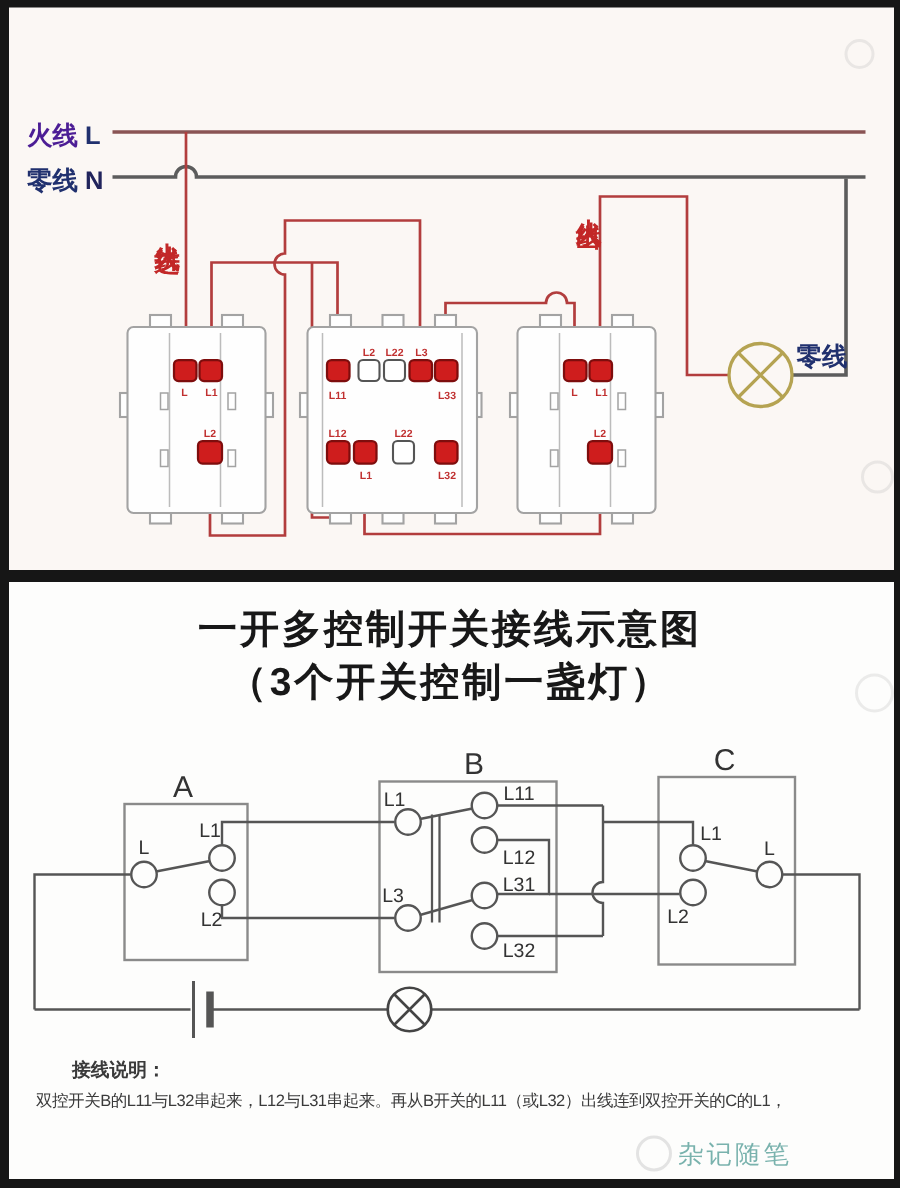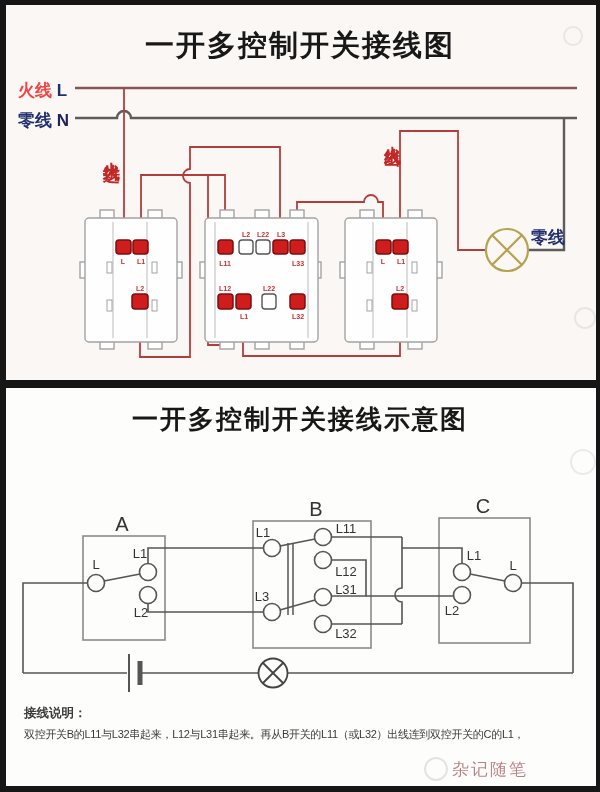--- a/index.html
+++ b/index.html
@@ -9,28 +9,28 @@
   .frame{background:#161616;}
   #bottom-bg{left:6px;top:388px;width:590px;height:398px;background:#fdfdfc;}
   #diagram-svg{left:0;top:0;width:600px;height:792px;}
   
   .t-title{width:600px;text-align:center;font-weight:bold;color:#181818;letter-spacing:2px;}
   #top-title{top:26px;font-size:29px;}
   #b-title1{top:402px;font-size:26px;text-align:center;}
   #b-title2{top:437px;font-size:26px;}
   #b-subtitle{top:487px;font-size:14px;font-weight:bold;letter-spacing:1px;}
   .rail-label{font-size:17px;font-weight:bold;white-space:nowrap;}
-  .red-txt{color:#ef4444;}
+  .red-txt{color:#4c1d95;}
   .navy-txt{color:#20306e;}
   .vert{writing-mode:vertical-rl;text-orientation:upright;font-size:17px;font-weight:bold;
         color:#c22727;letter-spacing:2px;line-height:20px;}
   #notes{left:24px;top:705px;width:562px;color:#3a3a3a;}
-  #notes .nh{font-size:12.5px;font-weight:bold;margin-bottom:3px;}
+  #notes .nh{font-size:12.5px;font-weight:bold;margin-bottom:3px;margin-left:24px;}
   #notes .nl{font-size:11px;line-height:18.5px;letter-spacing:-0.3px;white-space:nowrap;}
-  .wm{color:#7f1d1d;opacity:.55;font-size:17px;letter-spacing:2px;}
+  .wm{color:#0f766e;opacity:.55;font-size:17px;letter-spacing:2px;}
   .wm-circle{border:2px solid #aaa;border-radius:50%;opacity:.3;}
   
   svg text{font-family:"Liberation Sans",sans-serif;}
   .serif-lab{font-family:"Liberation Serif",serif;fill:#333;}
 </style>
 </head>
 <body>
 
 <div id="page">
 
@@ -218,37 +218,37 @@
       </g>
     </g>
 
     <g stroke="#9a9a9a" fill="none" opacity="0.18" stroke-width="2">
       <circle cx="573" cy="36" r="9"></circle>
       <circle cx="585" cy="318" r="10"></circle>
       <circle cx="583" cy="462" r="12"></circle>
     </g>
   </svg>
 
-  <div class="abs t-title" id="top-title">一开多控制开关接线图</div>
 
   <div class="abs rail-label" style="left:18px;top:79px;">
     <span class="red-txt">火线</span>
     <span class="navy-txt">L</span>
   </div>
   <div class="abs rail-label" style="left:18px;top:109px;">
     <span class="navy-txt">零线</span>
     <span style="color:#21245c;">N</span>
   </div>
 
   <div class="abs vert" style="left:101px;top:148px;height:72px;">火线进</div>
   <div class="abs vert" style="left:382px;top:132px;height:72px;">火线出</div>
 
   <div class="abs rail-label navy-txt" style="left:531px;top:226px;">零线</div>
 
   <div class="abs t-title" id="b-title1">一开多控制开关接线示意图</div>
+  <div class="abs t-title" id="b-title2">（3个开关控制一盏灯）</div>
 
   <div class="abs" id="notes">
     <div class="nh">接线说明：</div>
     <div class="nl">双控开关B的L11与L32串起来，L12与L31串起来。再从B开关的L11（或L32）出线连到双控开关的C的L1，</div>
   </div>
 
   <div class="abs wm-circle" style="left:424px;top:757px;width:20px;height:20px;"></div>
   <div class="abs wm" style="left:452px;top:758px;">杂记随笔</div>
 
   <div class="abs frame" style="left:0;top:0;width:600px;height:5px;"></div>

